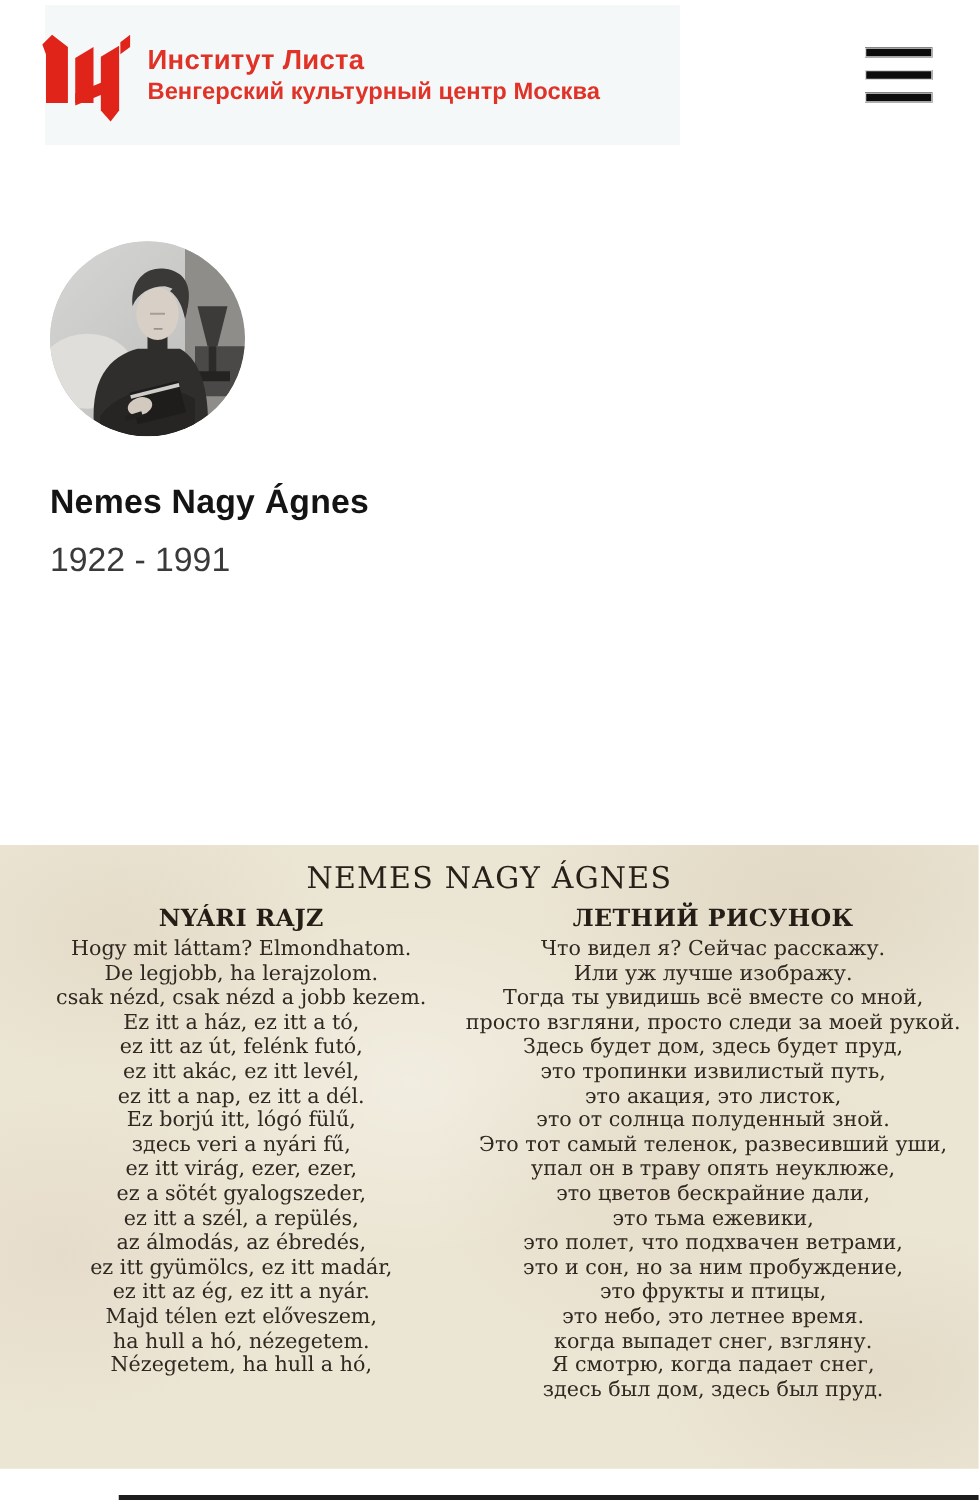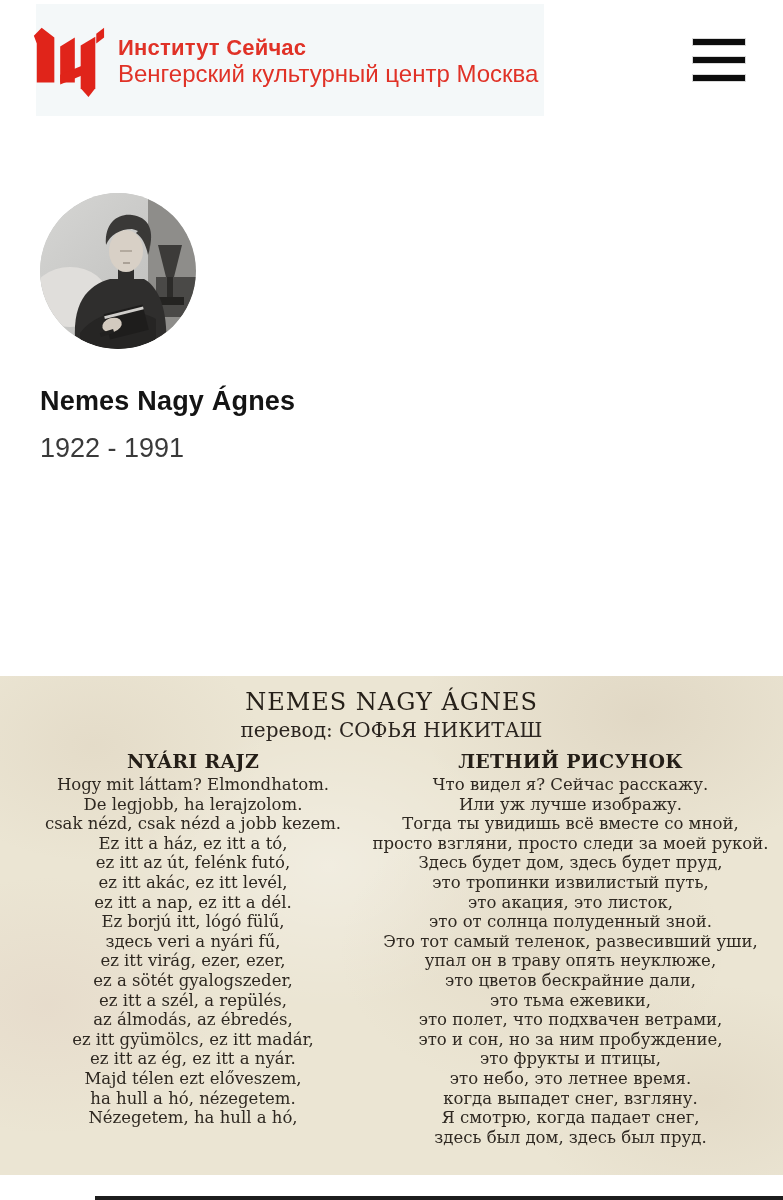--- a/index.html
+++ b/index.html
@@ -18,21 +18,21 @@
   .logo{
     position:absolute;left:28px;top:22px;display:flex;align-items:center;
     text-decoration:none;cursor:pointer;
   }
   .logo-mark{display:block;width:80px;height:76px;margin-right:10px;}
   .logo-text{display:flex;flex-direction:column;justify-content:center;}
   .logo-title{
     color:#e03227;font-size:22px;font-weight:bold;line-height:27px;letter-spacing:.2px;
   }
   .logo-subtitle{
-    color:#e03227;font-size:24px;font-weight:400;line-height:25px;
+    color:#e03227;font-size:19px;font-weight:700;line-height:25px;
   }
   .menu-btn{
     position:absolute;left:692px;top:38px;width:54px;height:44px;
     background:transparent;border:none;padding:0;cursor:pointer;
     display:flex;flex-direction:column;justify-content:space-between;
   }
   .menu-btn .bar{
     display:block;width:54px;height:8px;background:#0c0c0c;
     box-shadow:0 0 0 1px #d9d9d9 inset;
   }
@@ -109,21 +109,21 @@
 
             <path d="M33 54 L62 42 L62 52 L33 64 Z"></path>
 
             <path d="M54 24 L69 15 L69 68 L62 77 L54 68 Z"></path>
 
             <path d="M70 12 L78 6 L78 16 L70 22 Z"></path>
           </g>
         </svg>
       </span>
       <span class="logo-text">
-        <span class="logo-title">Институт Сейчас</span>
+        <span class="logo-title">Институт Листа</span>
         <span class="logo-subtitle">Венгерский культурный центр Москва</span>
       </span>
     </a>
     <button class="menu-btn" aria-label="menu">
       <span class="bar"></span>
       <span class="bar"></span>
       <span class="bar"></span>
     </button>
   </header>
 
@@ -171,21 +171,20 @@
         <ellipse cx="72" cy="132" rx="10" ry="7" fill="#d3cabf" transform="rotate(-18 72 132)"></ellipse>
         <rect x="60" y="138" width="14" height="4" fill="#222120" transform="rotate(-18 67 140)"></rect>
       </g>
     </svg>
   </div>
   <h1 class="person-name">Nemes Nagy Ágnes</h1>
   <p class="person-years">1922 - 1991</p>
 
   <section class="poem">
     <h2 class="poem-author">NEMES NAGY ÁGNES</h2>
-    <p class="poem-credit">перевод: СОФЬЯ НИКИТАШ</p>
     <div class="poem-cols">
       <div class="poem-col hu">
         <h3 class="poem-title">NYÁRI RAJZ</h3>
         <div>
             <div class="poem-line">Hogy mit láttam? Elmondhatom.</div>
             <div class="poem-line">De legjobb, ha lerajzolom.</div>
             <div class="poem-line">csak nézd, csak nézd a jobb kezem.</div>
             <div class="poem-line">Ez itt a ház, ez itt a tó,</div>
             <div class="poem-line">ez itt az út, felénk futó,</div>
             <div class="poem-line">ez itt akác, ez itt levél,</div>

